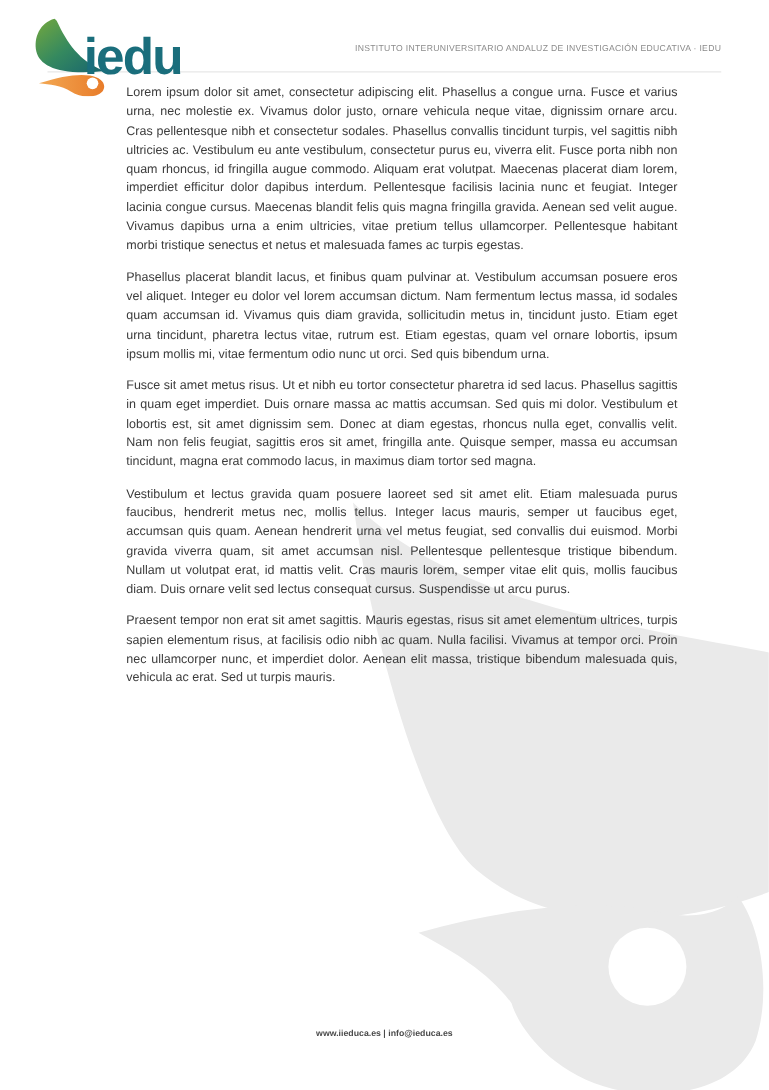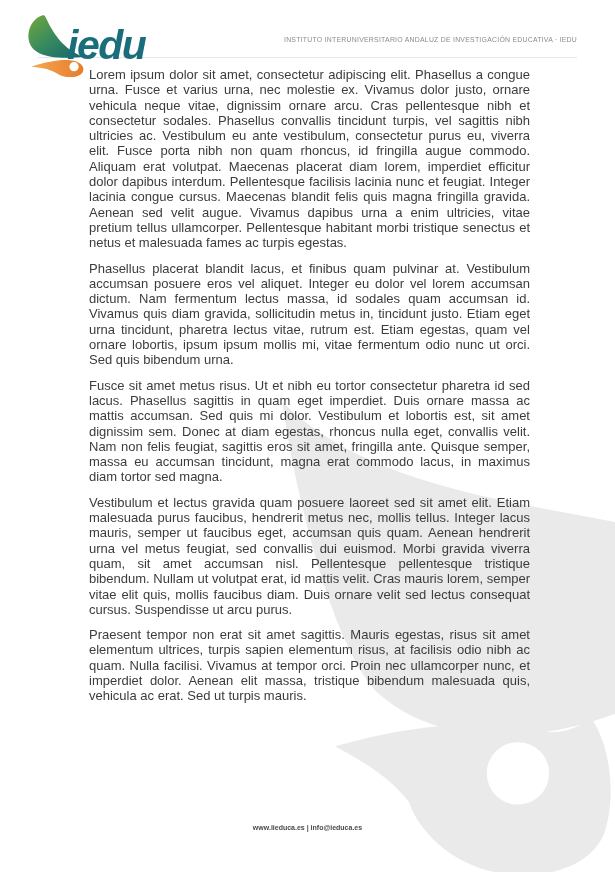--- a/index.html
+++ b/index.html
@@ -17,32 +17,32 @@
     position: absolute; left: 38px; top: 57px; width: 539px; height: 1px;
     background: #e7e7e7;
   }
   .logo {
     position: absolute; left: 26px; top: 12px; width: 210px; height: 66px;
   }
   .logo svg { position: absolute; left: 0; top: 1px; }
   .wordmark {
     position: absolute; left: 41px; top: 13px;
     font-size: 41px; font-weight: bold; letter-spacing: -1.5px;
-    color: #1a6e7c; line-height: 1; font-style: italic;
+    color: #1a6e7c; line-height: 1;
   }
   .institute {
     position: absolute; top: 36px; right: 38px;
     font-size: 6.9px; letter-spacing: 0.25px;
     color: #8b8b8b; white-space: nowrap;
   }
 
   
   .doc-body {
-    position: absolute; left: 89px; top: 67px; width: 441px;
-    font-size: 13px; line-height: 15.3px;
+    position: absolute; left: 101px; top: 67px; width: 441px;
+    font-size: 10px; line-height: 15.3px;
     color: #3c3c3c; text-align: justify;
     z-index: 2;
   }
   .doc-body p { margin: 0 0 10px 0; }
 
   
   .watermark {
     position: absolute; left: 277px; top: 398px; width: 345px; height: 478px;
     z-index: 1;
   }

